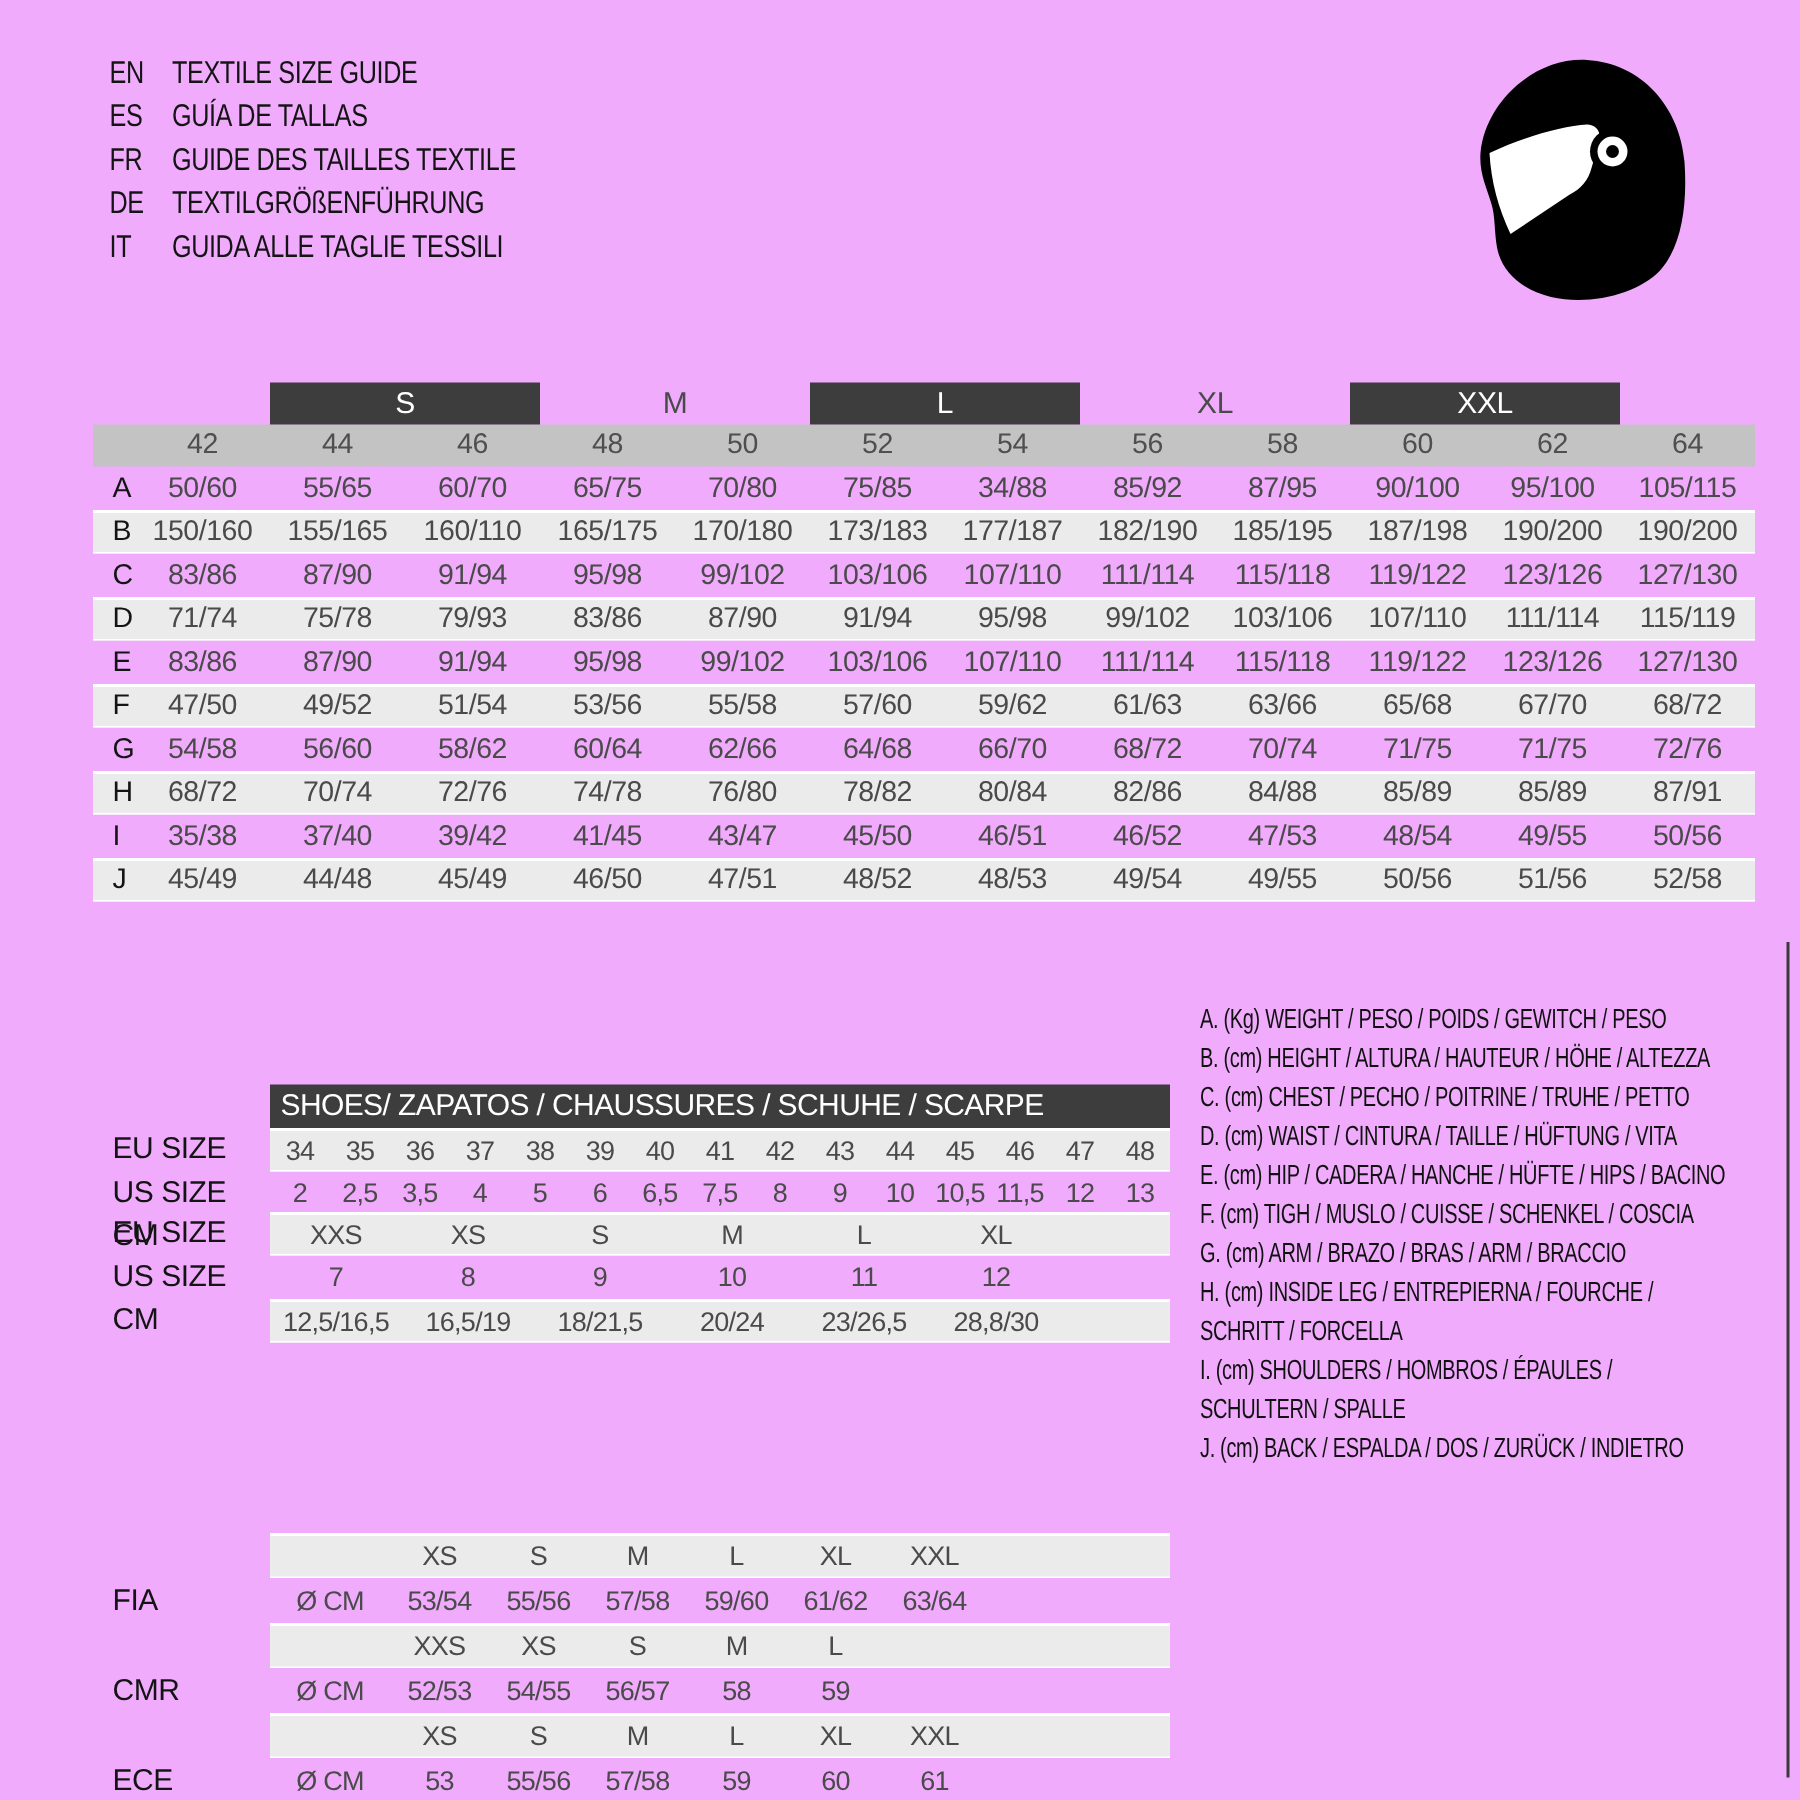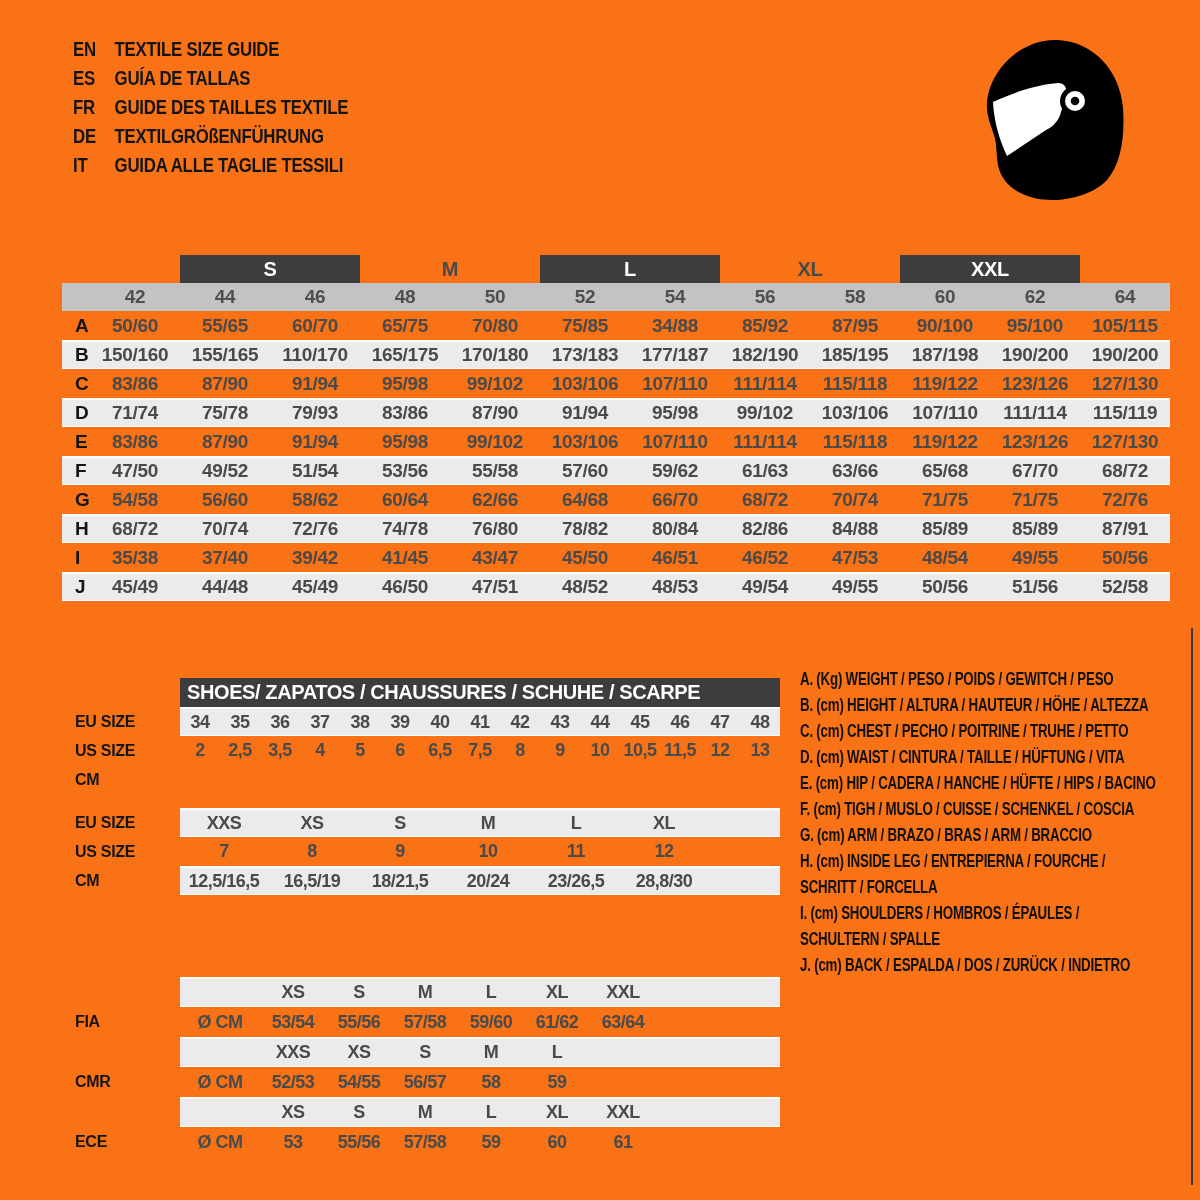--- a/index.html
+++ b/index.html
@@ -1,17 +1,17 @@
 <!DOCTYPE html>
 <html><head>
 <meta charset="utf-8">
 <style>
   html,body{margin:0;padding:0;background:#fff;}
-  .canvas{position:relative;width:1200px;height:1200px;background:#f97316;overflow:hidden;
-          font-family:"Liberation Sans",sans-serif;font-weight:700;letter-spacing:-0.3px;color:#141414;}
+  .canvas{position:relative;width:1200px;height:1200px;background:#f0abfc;overflow:hidden;
+          font-family:"Liberation Sans",sans-serif;font-weight:400;letter-spacing:-0.3px;color:#141414;}
 
   
   .lang-block{position:absolute;left:73px;top:34px;transform:scaleX(0.8);transform-origin:0 0;font-size:21px;}
   .lang-row{display:flex;line-height:29px;white-space:nowrap;}
   .lang-code{width:52px;flex:0 0 52px;}
 
   
   .helmet-logo{position:absolute;left:980px;top:38px;width:150px;height:168px;}
 
   
@@ -27,22 +27,22 @@
   .cell{display:flex;align-items:center;justify-content:center;font-size:19px;color:#4a4a4a;overflow:visible;white-space:nowrap;}
   .letter-cell{display:flex;align-items:center;padding-left:13px;font-size:19px;color:#141414;}
 
   
   .section{position:absolute;left:62px;width:718px;}
   .shoes-sec{top:678px;}
   .gloves-sec{top:808px;}
   .helmet-sec{top:948px;}
   .srow{display:grid;grid-template-columns:118px 600px;height:29px;box-sizing:border-box;}
   .helmet-sec .srow{height:30px;}
-  .srow.barrow{height:29px;}
-  .row-label{display:flex;align-items:center;padding-left:13px;font-size:16px;color:#141414;white-space:nowrap;}
+  .srow.barrow{height:29px;margin-top:45px;}
+  .row-label{display:flex;align-items:center;padding-left:13px;font-size:20px;color:#141414;white-space:nowrap;}
   .bar{display:flex;align-items:center;background:#3d3d3d;color:#fff;font-size:20px;padding-left:7px;white-space:nowrap;letter-spacing:-0.4px;}
   .row-cells{display:grid;box-sizing:border-box;}
   .row-cells.alt{background:#ebebeb;border-top:2px solid #fff;border-bottom:1px solid #fff;}
   .shoes-cols{grid-template-columns:repeat(15,1fr);}
   .gloves-cols{grid-template-columns:repeat(6,88px) 1fr;}
   .helmet-cols{grid-template-columns:80px repeat(6,66px) 1fr;}
   .section .cell{font-size:18px;letter-spacing:-0.5px;}
   .section .cell.sizehdr{color:#4a4a4a;}
 
   
@@ -126,21 +126,21 @@
           <div class="cell">85/92</div>
           <div class="cell">87/95</div>
           <div class="cell">90/100</div>
           <div class="cell">95/100</div>
           <div class="cell">105/115</div>
         </div>
         <div class="mgrid trow alt">
           <div class="letter-cell">B</div>
           <div class="cell">150/160</div>
           <div class="cell">155/165</div>
-          <div class="cell">110/170</div>
+          <div class="cell">160/110</div>
           <div class="cell">165/175</div>
           <div class="cell">170/180</div>
           <div class="cell">173/183</div>
           <div class="cell">177/187</div>
           <div class="cell">182/190</div>
           <div class="cell">185/195</div>
           <div class="cell">187/198</div>
           <div class="cell">190/200</div>
           <div class="cell">190/200</div>
         </div>

